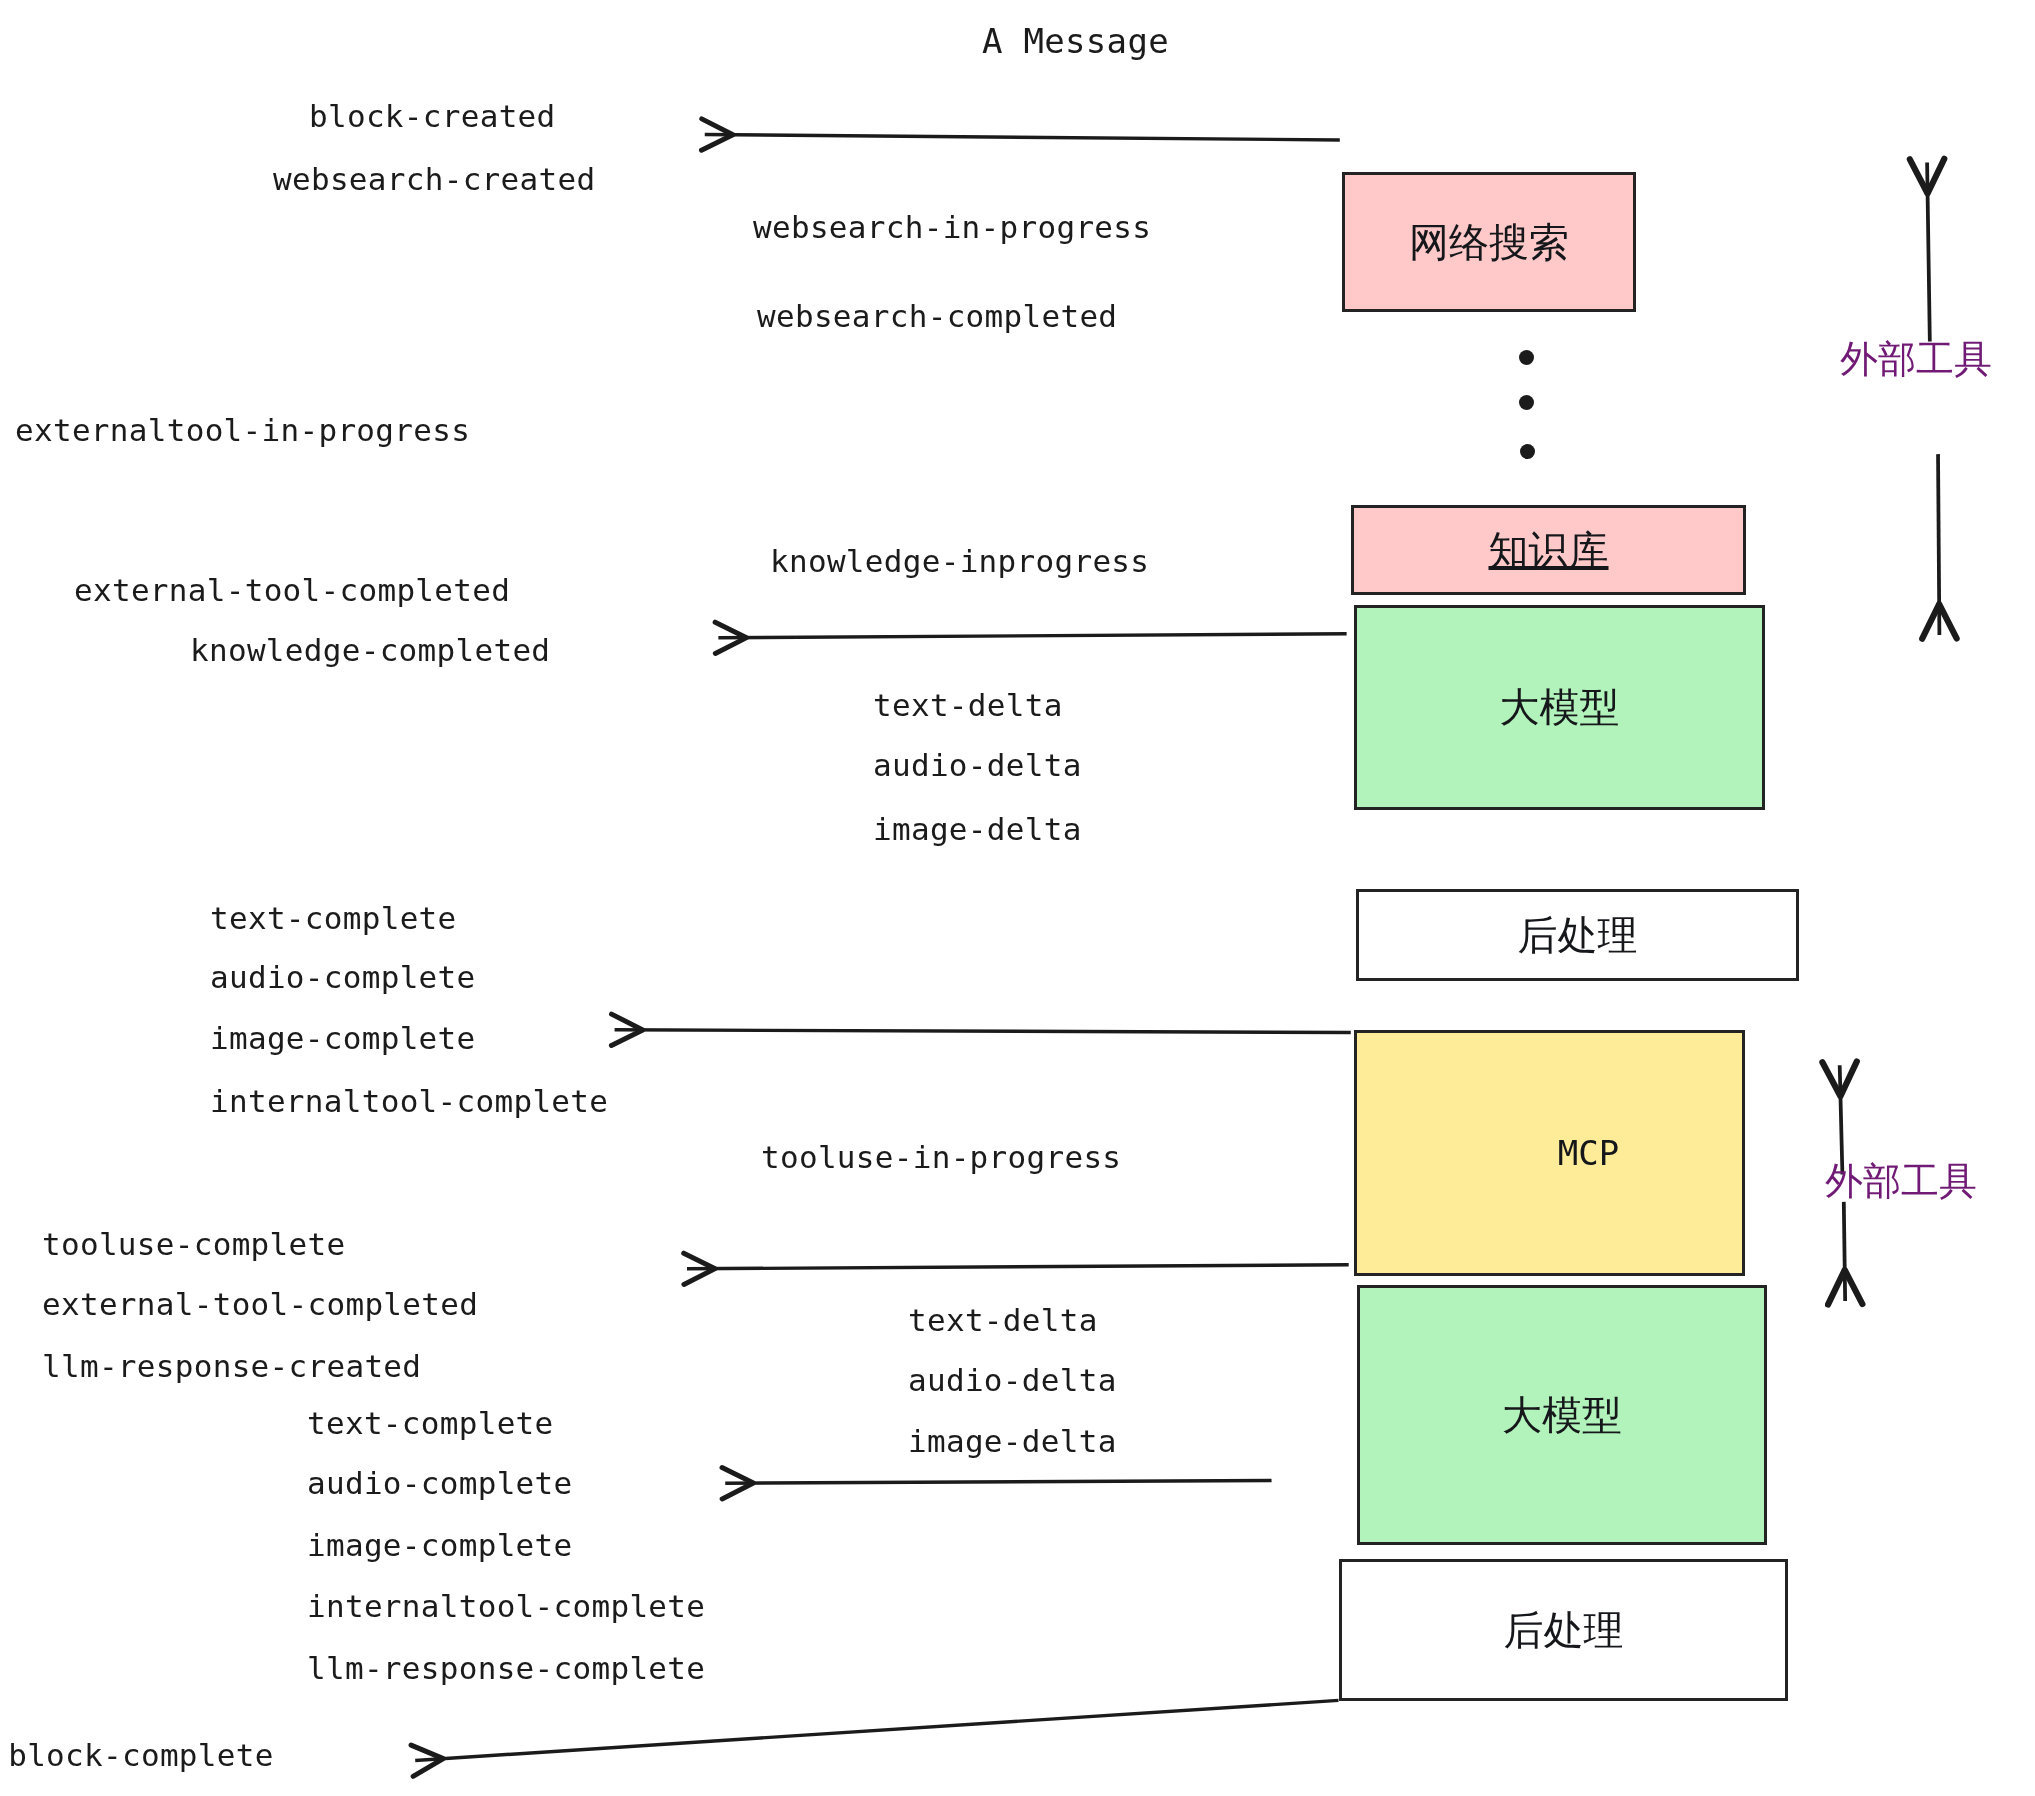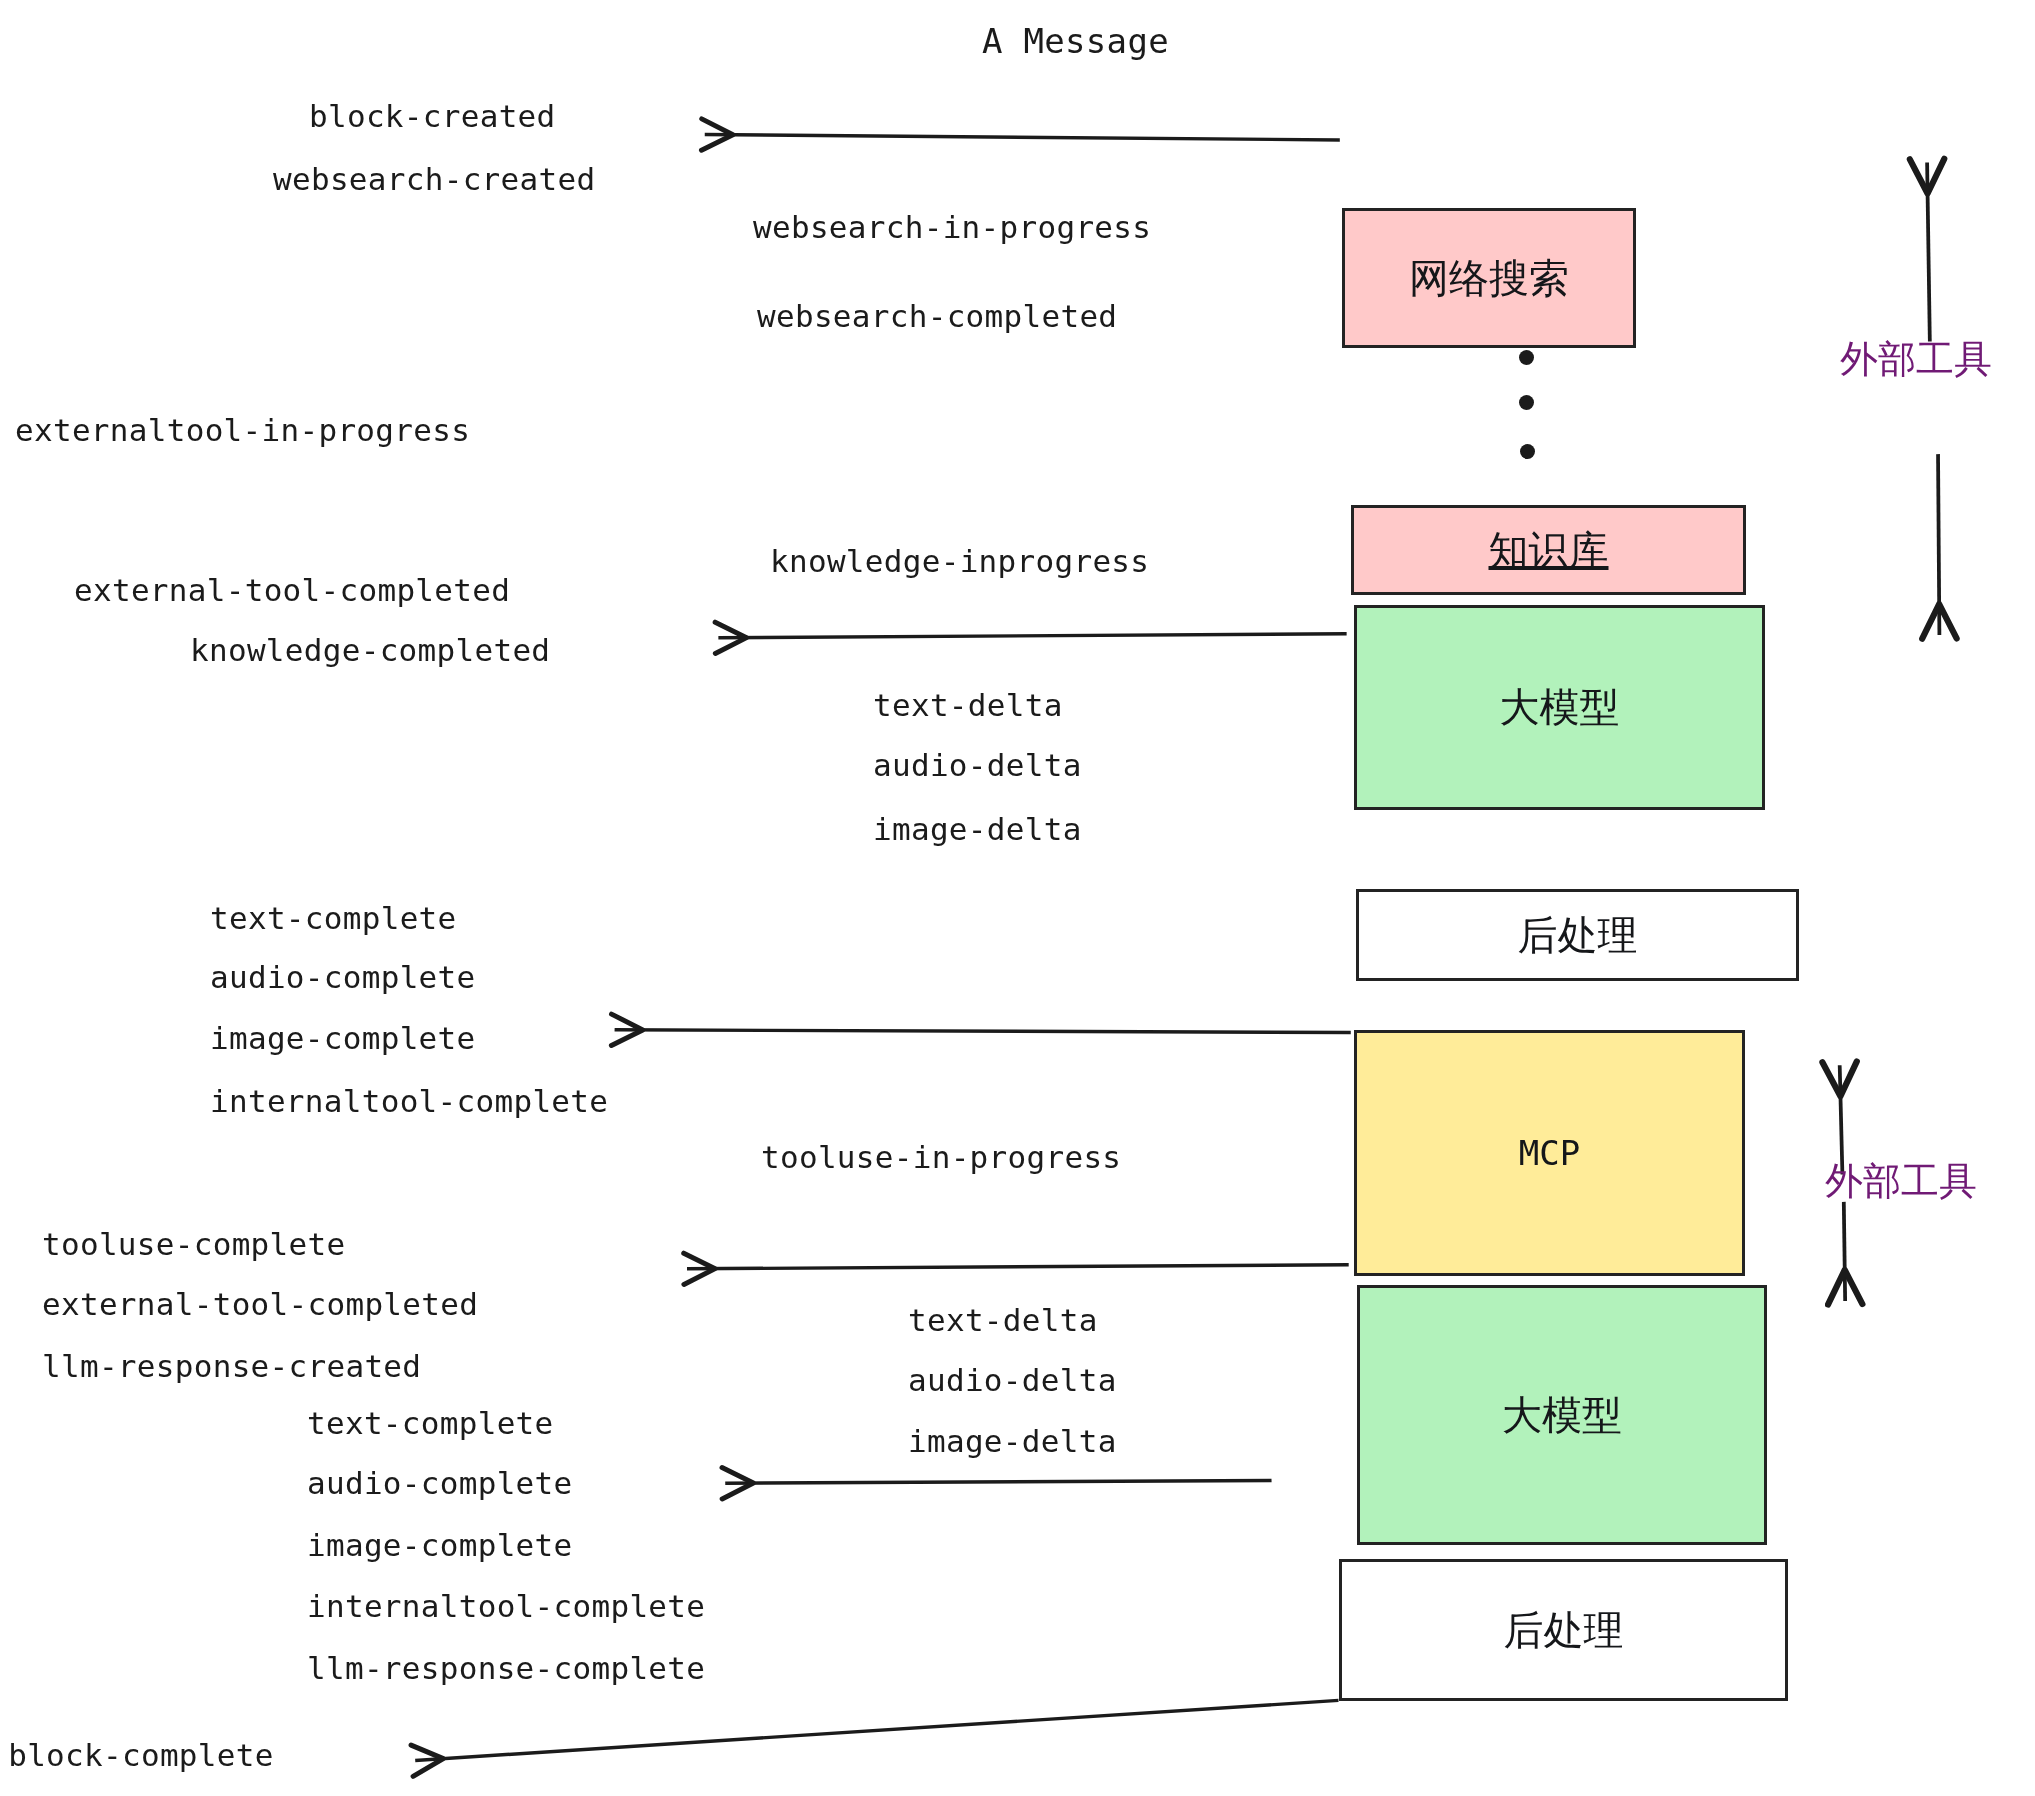--- a/index.html
+++ b/index.html
@@ -46,20 +46,21 @@
     align-items: center;
     justify-content: center;
     font-family: "DejaVu Sans", "Liberation Sans", sans-serif;
     font-size: 40px;
     color: #15171a;
     pointer-events: none;
   }
   .boxlabel.mono {
     font-family: "DejaVu Sans Mono", "Liberation Mono", monospace;
     font-size: 34px;
+    margin-left: 39px;
   }
   .node {
     position: absolute;
     border: 3.4px solid #232323;
     box-sizing: border-box;
   }
   .dot {
     position: absolute;
     width: 15px;
     height: 15px;
@@ -128,21 +129,21 @@
 <div class="lbl" style="left:908px; top:1365px;">audio-delta</div>
 <div class="lbl" style="left:908px; top:1426px;">image-delta</div>
 
 <div class="lbl" style="left:307px; top:1408px;">text-complete</div>
 <div class="lbl" style="left:307px; top:1468px;">audio-complete</div>
 <div class="lbl" style="left:307px; top:1530px;">image-complete</div>
 <div class="lbl" style="left:307px; top:1591px;">internaltool-complete</div>
 <div class="lbl" style="left:307px; top:1653px;">llm-response-complete</div>
 <div class="lbl" style="left:8.2px; top:1740px;">block-complete</div>
 
-<div class="node" style="left:1342px; top:172px; width:294px; height:140px; background:#FFC9C9;margin-top:36px;">
+<div class="node" style="left:1342px; top:172px; width:294px; height:140px; background:#FFC9C9;">
   <div class="boxlabel" style="left:0; top:0; width:100%; height:100%;">网络搜索</div>
 </div>
 
 <div class="node" style="left:1351px; top:505px; width:395px; height:90px; background:#FFC9C9;">
   <div class="boxlabel" style="left:0; top:0; width:100%; height:100%;text-decoration:underline;">知识库</div>
 </div>
 
 <div class="node" style="left:1354px; top:605px; width:411px; height:205px; background:#B2F2BB;">
   <div class="boxlabel" style="left:0; top:0; width:100%; height:100%;">大模型</div>
 </div>

